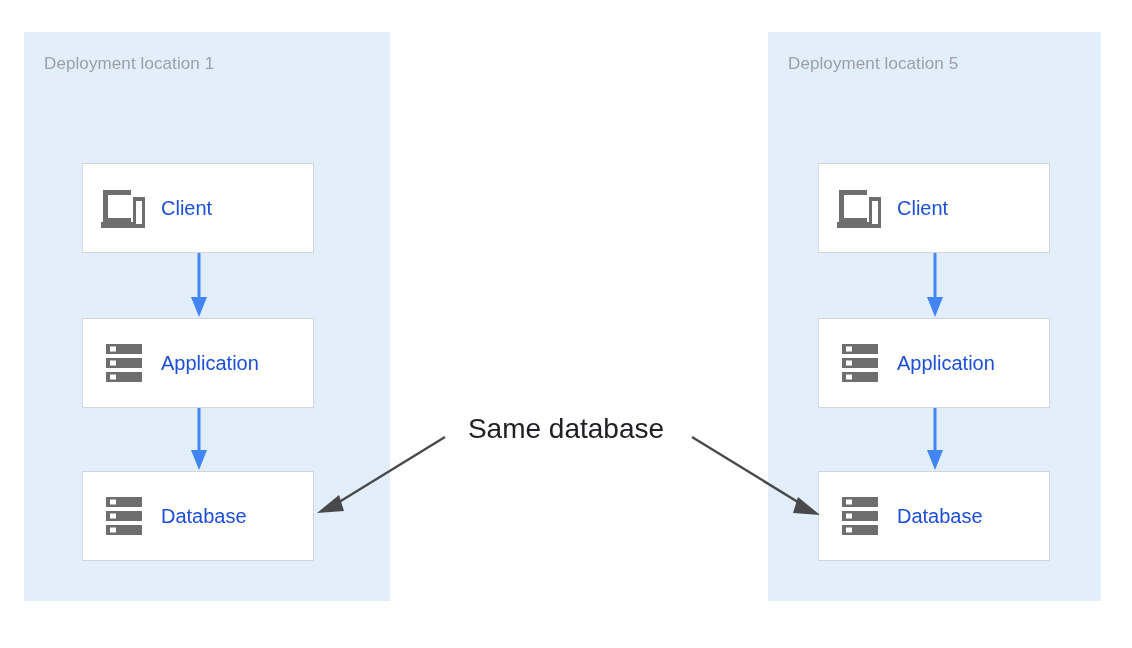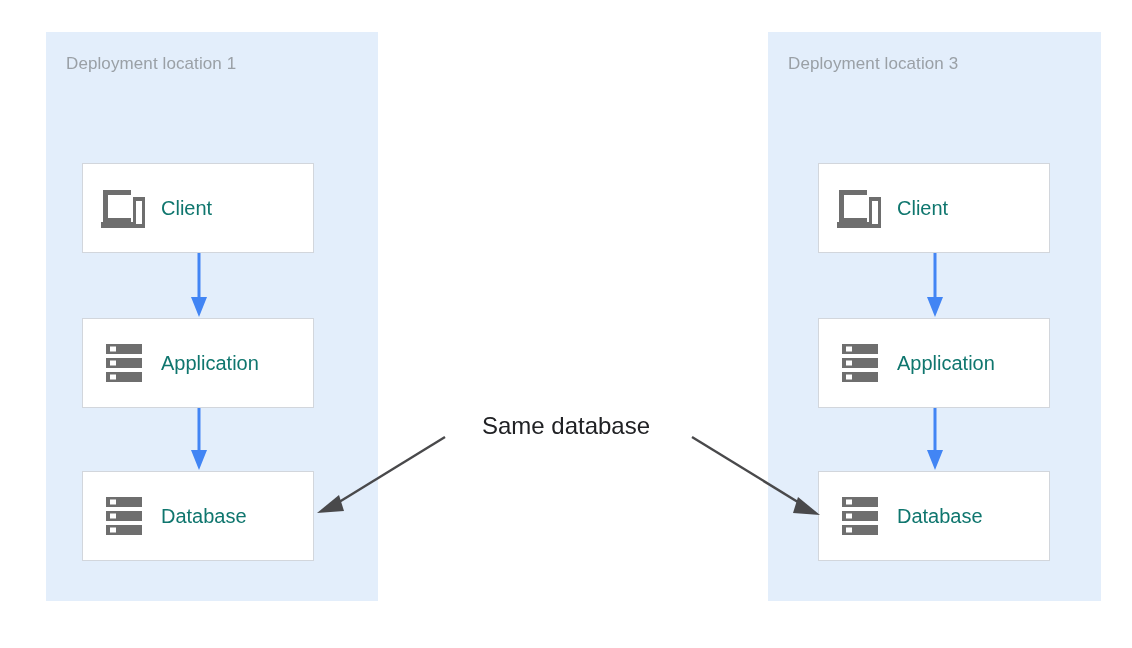--- a/index.html
+++ b/index.html
@@ -45,47 +45,47 @@
   }
   .node-icon {
     width: 46px;
     height: 44px;
     flex: 0 0 46px;
     margin-right: 14px;
     display: block;
   }
   .node-label {
     font-size: 20px;
-    color: #0f766e;
+    color: #1d4ed8;
     white-space: nowrap;
   }
 
   
   .arrow-svg {
     position: absolute;
     overflow: visible;
     pointer-events: none;
   }
 
   
   .center-note {
     position: absolute;
     text-align: center;
-    font-size: 24px;
+    font-size: 28px;
     color: #202124;
     line-height: 1.28;
     white-space: nowrap;
   }
 </style>
 </head>
 <body>
 
 <div id="canvas">
 
-  <div class="zone" style="left:46px; top:32px; width:332px; height:569px;">
+  <div class="zone" style="left:24px; top:32px; width:366px; height:569px;">
     <div class="zone-label">Deployment location 1</div>
   </div>
 
   <div class="node" style="left:82px; top:163px; width:232px; height:90px;">
     <svg class="node-icon" viewBox="0 0 46 44">
 
       <path d="M2 4 h28 v5 h-23 v23 h23 v5 h-28 z" fill="#6e6e6e"></path>
 
       <rect x="0" y="36" width="32" height="6" fill="#6e6e6e"></rect>
 
@@ -122,21 +122,21 @@
       <rect x="9" y="5.5" width="6" height="5" fill="#ffffff"></rect>
       <rect x="5" y="17" width="36" height="10" fill="#6e6e6e"></rect>
       <rect x="9" y="19.5" width="6" height="5" fill="#ffffff"></rect>
       <rect x="5" y="31" width="36" height="10" fill="#6e6e6e"></rect>
       <rect x="9" y="33.5" width="6" height="5" fill="#ffffff"></rect>
     </svg>
     <span class="node-label">Database</span>
   </div>
 
   <div class="zone" style="left:768px; top:32px; width:333px; height:569px;">
-    <div class="zone-label">Deployment location 3</div>
+    <div class="zone-label">Deployment location 5</div>
   </div>
 
   <div class="node" style="left:818px; top:163px; width:232px; height:90px;">
     <svg class="node-icon" viewBox="0 0 46 44">
       <path d="M2 4 h28 v5 h-23 v23 h23 v5 h-28 z" fill="#6e6e6e"></path>
       <rect x="0" y="36" width="32" height="6" fill="#6e6e6e"></rect>
       <path d="M32 11 h12 v31 h-12 z M35 15 h6 v23 h-6 z" fill="#6e6e6e" fill-rule="evenodd"></path>
     </svg>
     <span class="node-label">Client</span>
   </div>

